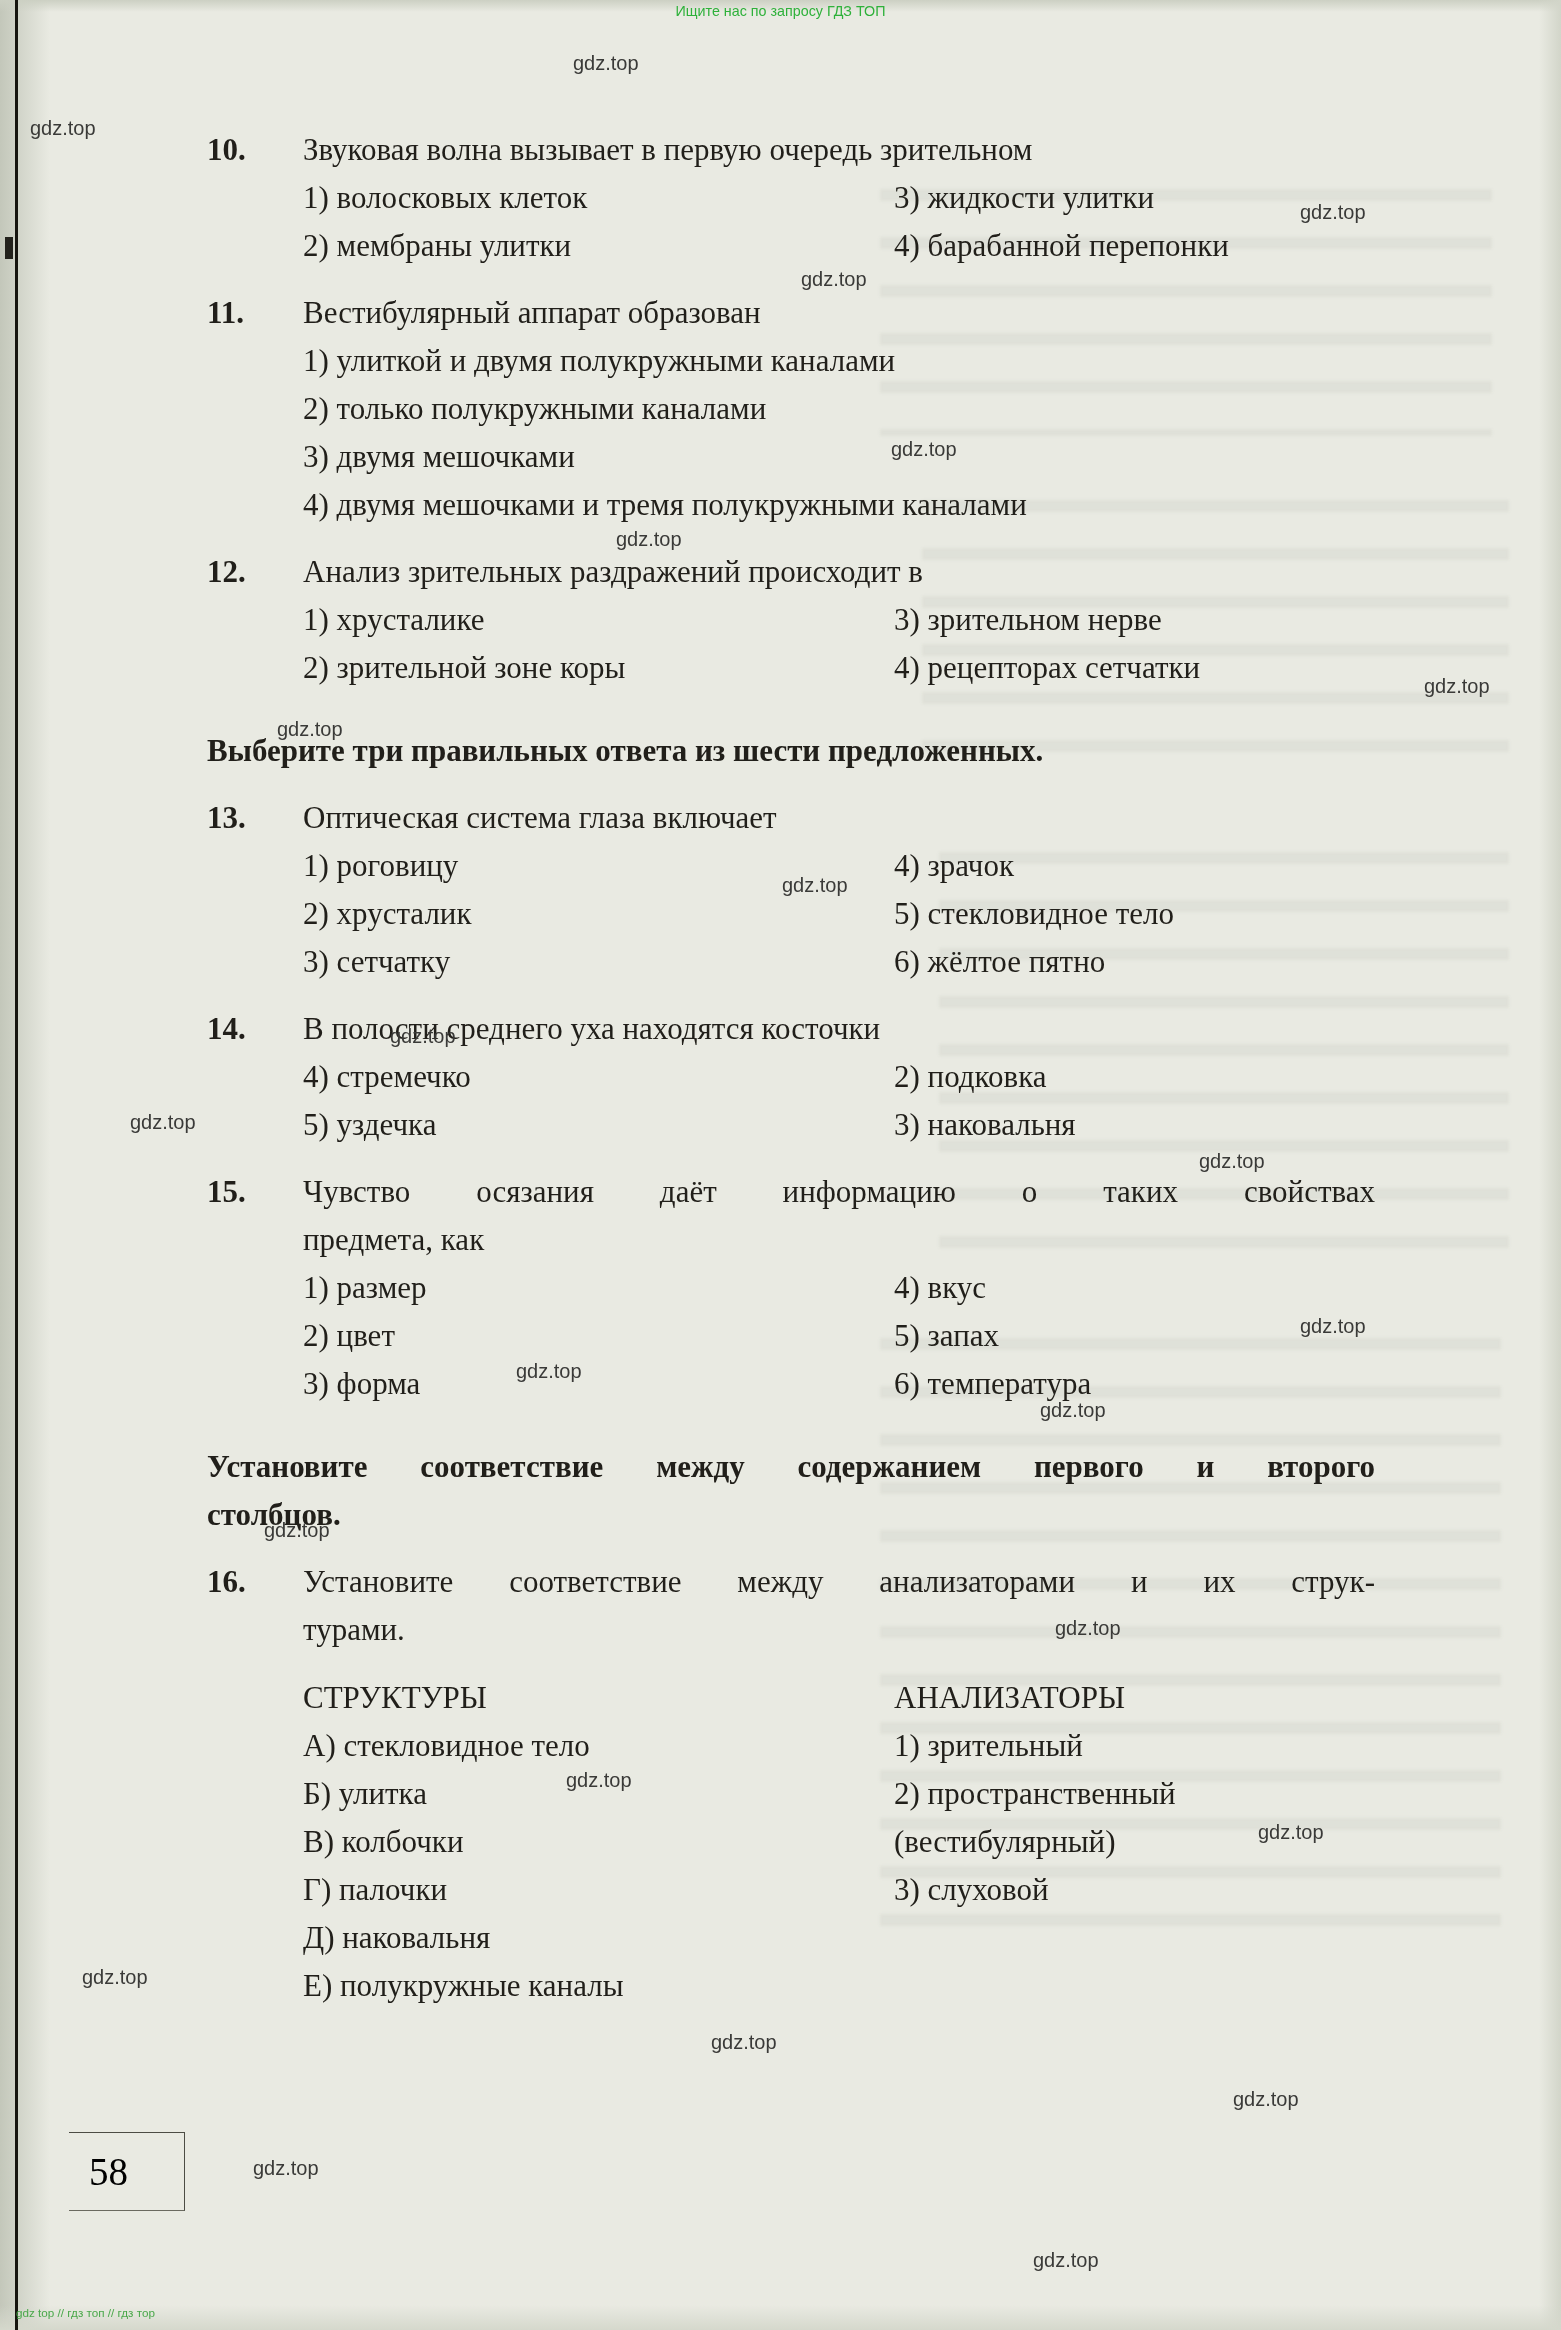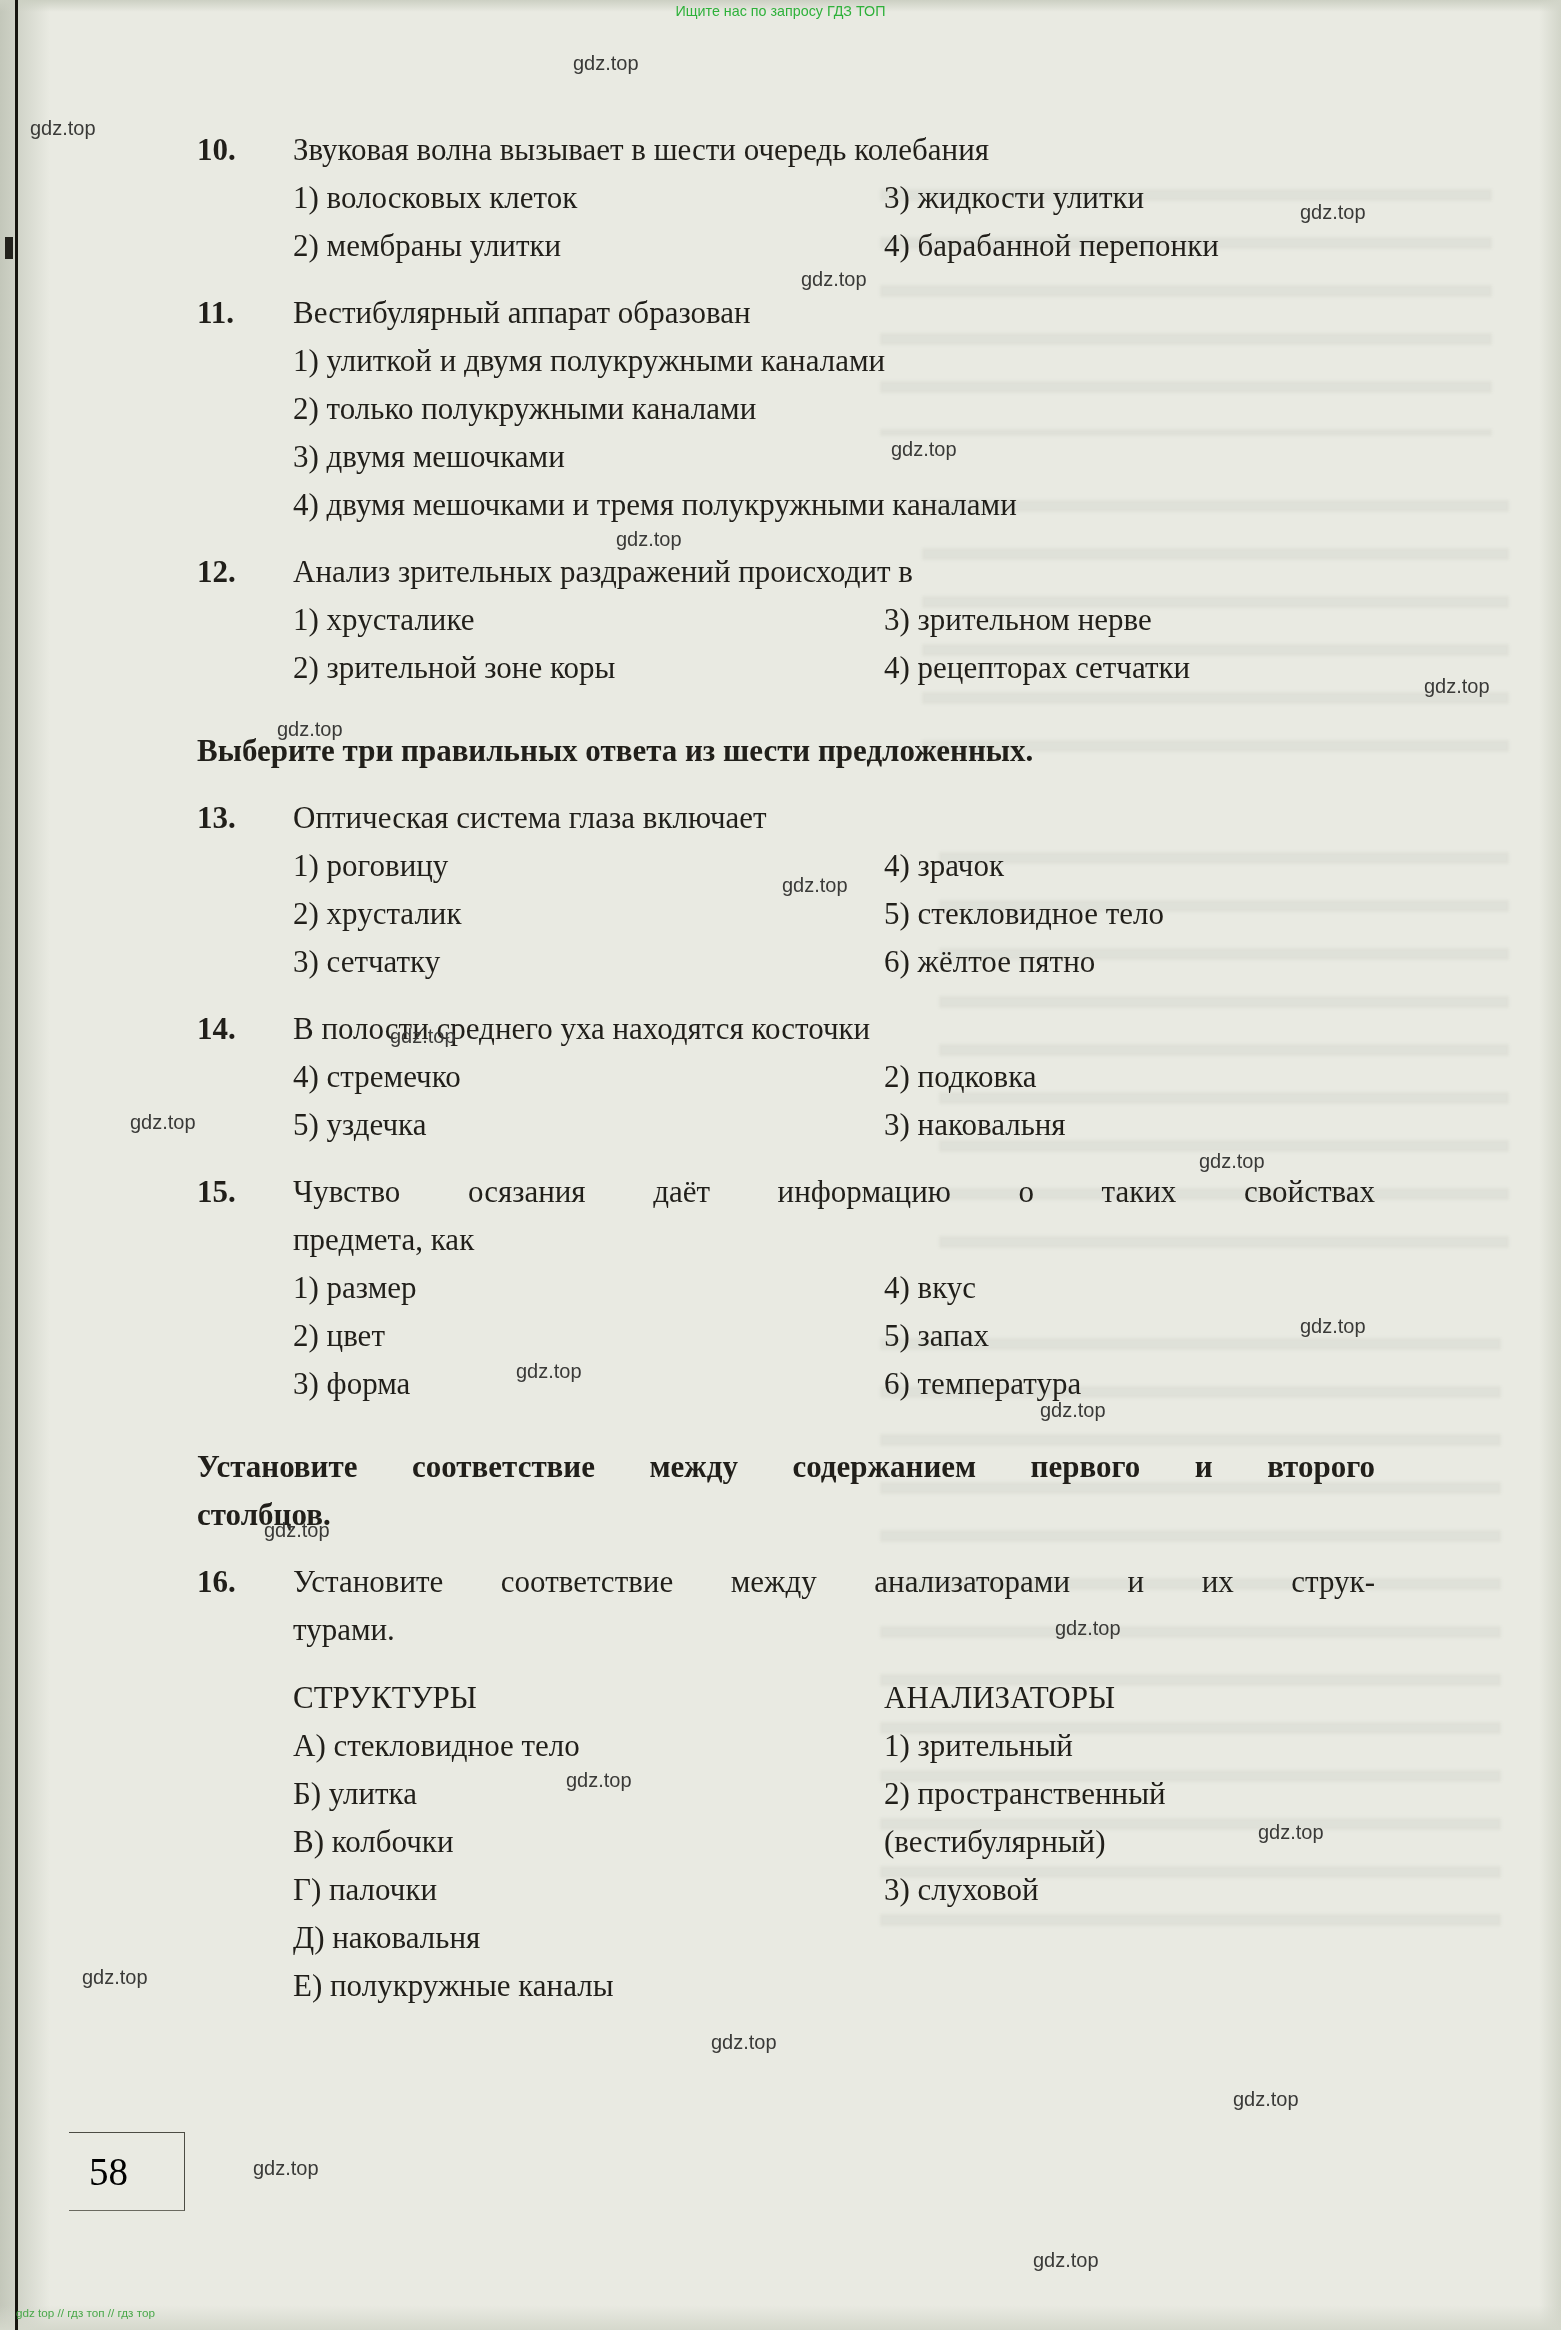--- a/index.html
+++ b/index.html
@@ -35,21 +35,21 @@
   .b4 { left:880px; top:1308px; width:621px; height:654px; }
 
   
   .banner-top { position:absolute; top:3.4px; left:0; width:100%; text-align:center;
     font-family:"Liberation Sans", sans-serif; font-size:14.3px; color:#2eb13a; z-index:5; }
   .banner-bottom { position:absolute; top:2306px; left:16px; width:100%; text-align:left;
     font-family:"Liberation Sans", sans-serif; font-size:11.7px; color:#4aa84a; z-index:5; }
 
   
   .content { position:absolute; left:0; top:126px; width:100%;
-             font-size:31px; line-height:48px; z-index:2; }
+             font-size:31px; line-height:48px; z-index:2;padding-left:10px; }
   .q { position:relative; margin-top:19px; padding-left:293px; padding-right:186px; }
   .q:first-child { margin-top:0; }
   .qnum { position:absolute; left:197px; top:0; font-weight:bold; }
   .stem { }
   .just { text-align:justify; text-align-last:justify; }
   .optgrid { display:grid; grid-template-columns:591px 1fr; }
   .optlist div { }
   .heading { font-weight:bold; margin:35px 186px 0 197px; }
 
   .matchgrid { display:grid; grid-template-columns:591px 486px; margin-top:20px; }
@@ -81,21 +81,21 @@
 <div class="bleed b3"></div>
 <div class="bleed b4"></div>
 
 <div class="banner-top">Ищите нас по запросу ГДЗ ТОП</div>
 
 <div class="content">
 
   <section class="q">
     <span class="qnum">10.</span>
     <div class="qbody">
-      <div class="stem">Звуковая волна вызывает в шести очередь колебания</div>
+      <div class="stem">Звуковая волна вызывает в первую очередь зрительном</div>
       <div class="optgrid">
         <span class="opt">1) волосковых клеток</span>
         <span class="opt">3) жидкости улитки</span>
         <span class="opt">2) мембраны улитки</span>
         <span class="opt">4) барабанной перепонки</span>
       </div>
     </div>
   </section>
 
   <section class="q">

